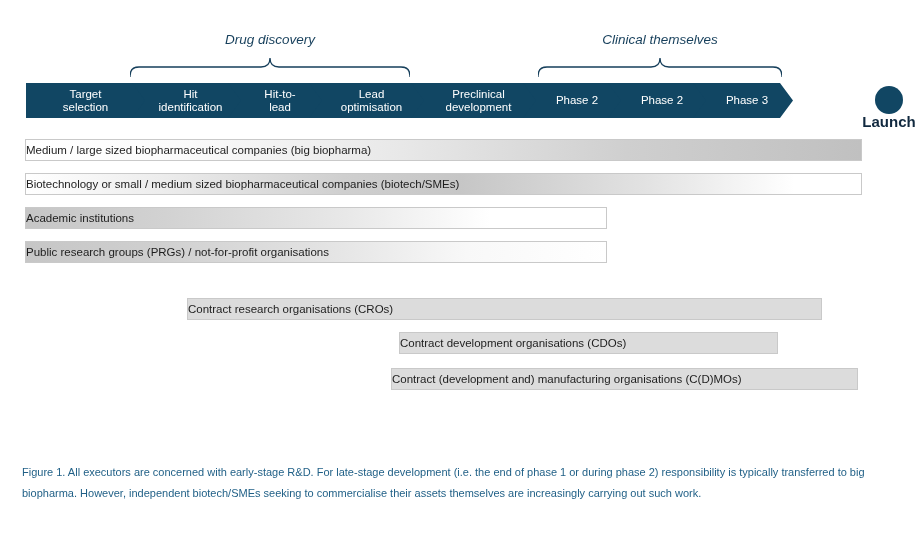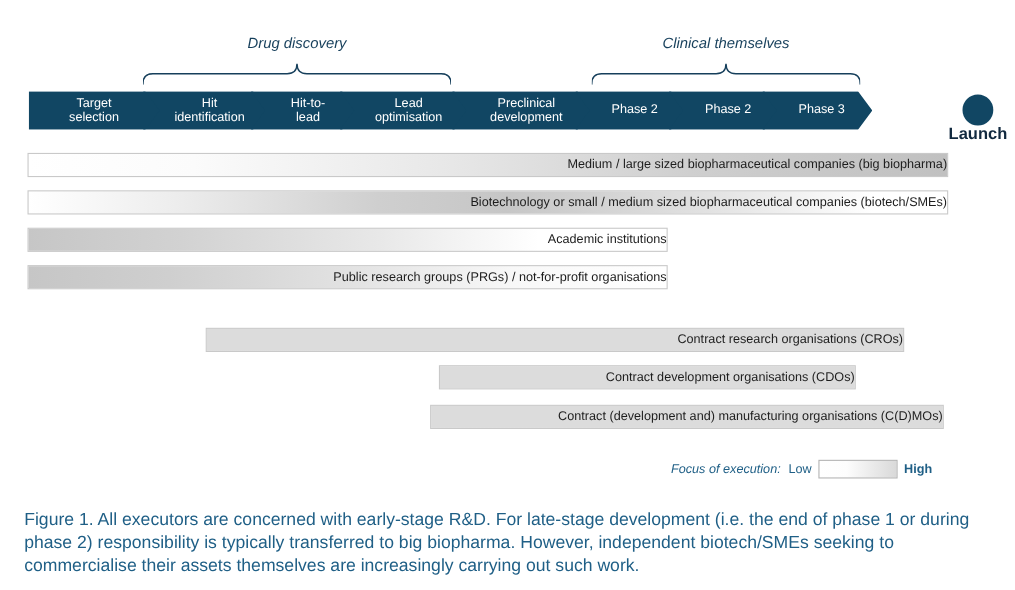--- a/index.html
+++ b/index.html
@@ -37,40 +37,40 @@
   }
   #launch-label{
     position:absolute;left:857px;top:113px;width:64px;text-align:center;
     font-size:15px;font-weight:bold;color:#11293f;
   }
 
   
   .bar{
     position:absolute;height:22px;box-sizing:border-box;
     border:1px solid #c9c9c9;
-    display:flex;align-items:center;justify-content:flex-end;
+    display:flex;align-items:center;justify-content:flex-start;
     font-size:11.5px;color:#1d1d1d;white-space:nowrap;
   }
   .bar .lbl{position:relative;z-index:2;}
 
   
   #legend{position:absolute;left:610px;top:418px;display:flex;align-items:center;
           color:#1f5f86;font-size:11.5px;}
   #legend .lg-title{font-style:italic;margin-right:7px;}
   #legend .lg-low{margin-right:6px;}
   #legend .lg-high{margin-left:6px;font-weight:bold;}
   #legend-swatch{
     width:72px;height:17px;border:1px solid #b4b4b4;box-sizing:border-box;
     background:linear-gradient(to right,#ffffff 0%,#fdfdfd 35%,#d9d9d9 100%);
   }
 
   
   #caption{
     position:absolute;left:22px;top:462px;width:866px;
-    color:#1f5f86;font-size:16px;line-height:21px;
+    color:#1f5f86;font-size:11px;line-height:21px;
   }
 </style>
 </head>
 <body>
 
 <div id="stage">
 
   <div id="braces">
       <svg class="brace-svg" width="280" height="22" style="left: 130px; top: 55px;">
         <path d="M0,22 L0,21 Q0,12 9,12 L131,12 Q140,12 140,3 Q140,12 149,12 L271,12 Q280,12 280,21 L280,22" fill="none" stroke="#163f5b" stroke-width="1.3"></path>
@@ -128,22 +128,16 @@
         <span class="lbl">Contract research organisations (CROs)</span>
       </div>
       <div class="bar" style="left: 399px; top: 332px; width: 379px; background: linear-gradient(to right, rgb(220, 220, 220) 0%, rgb(220, 220, 220) 100%);">
         <span class="lbl">Contract development organisations (CDOs)</span>
       </div>
       <div class="bar" style="left: 391px; top: 368px; width: 467px; background: linear-gradient(to right, rgb(220, 220, 220) 0%, rgb(220, 220, 220) 100%);">
         <span class="lbl">Contract (development and) manufacturing organisations (C(D)MOs)</span>
       </div>
     </div>
 
-  <div id="legend">
-    <span class="lg-title">Focus of execution:</span>
-    <span class="lg-low">Low</span>
-    <span id="legend-swatch"></span>
-    <span class="lg-high">High</span>
-  </div>
 
   <div id="caption">Figure 1. All executors are concerned with early-stage R&amp;D. For late-stage development (i.e. the end of phase 1 or during phase 2) responsibility is typically transferred to big biopharma. However, independent biotech/SMEs seeking to commercialise their assets themselves are increasingly carrying out such work.</div>
 
 </div>
 
 </body></html>

